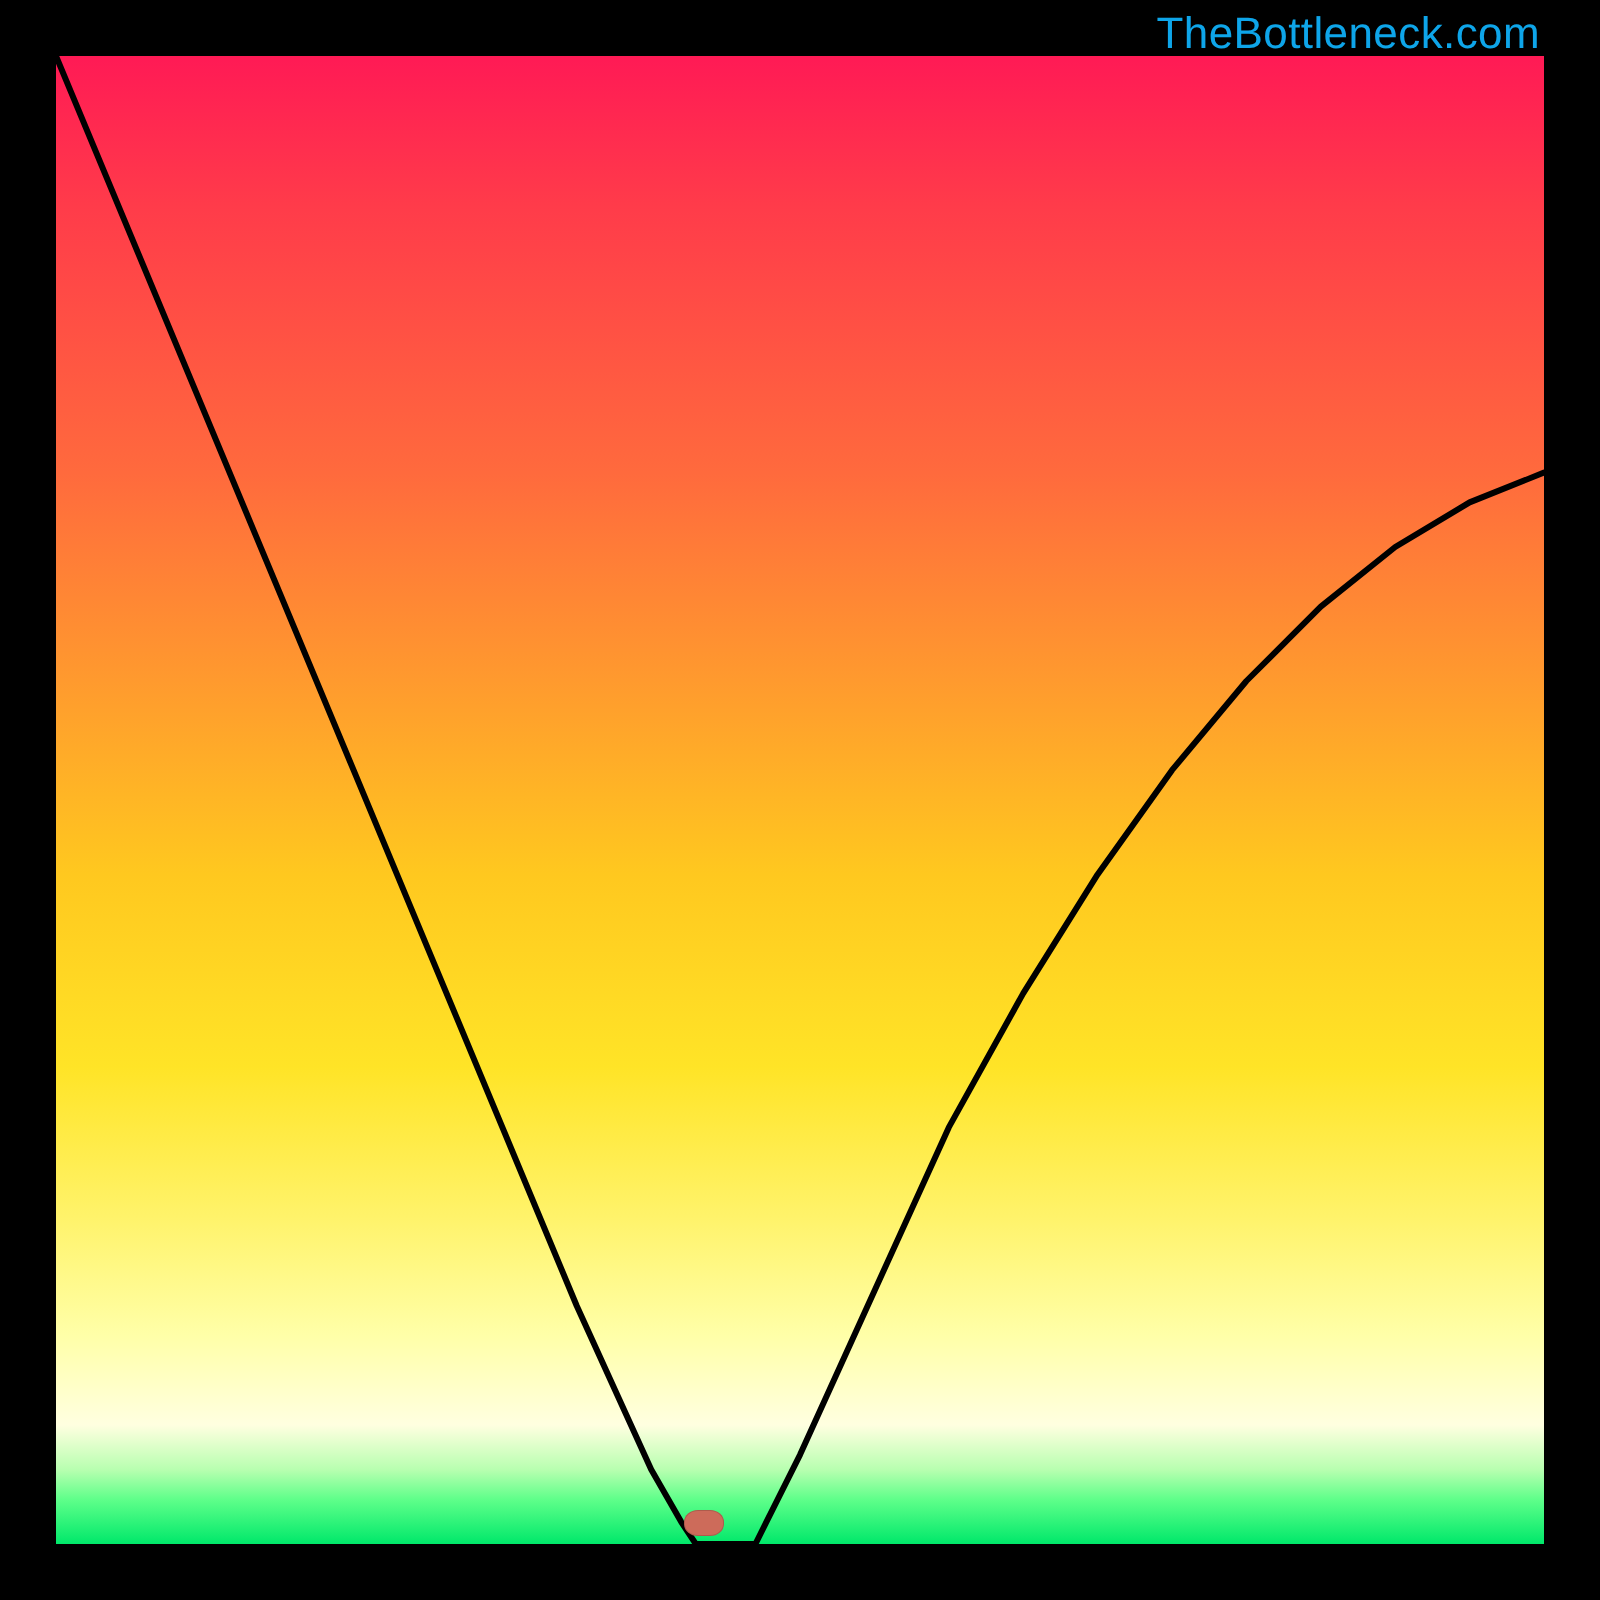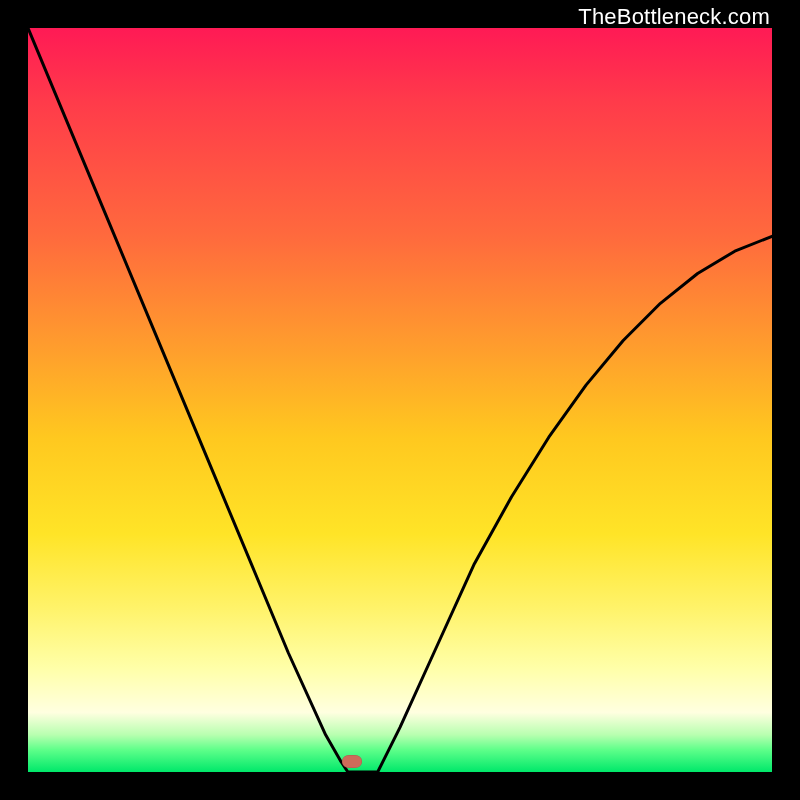--- a/index.html
+++ b/index.html
@@ -39,21 +39,21 @@
       #ffffe0 92%,
       #b8ffb0 95%,
       #5fff8a 97%,
       #00e86a 100%
     );
   }
   .watermark {
     position: absolute;
     top: 4px;
     right: 30px;
-    color: #ffffff;
+    color: #0ea5e9;
     font-size: 22px;
     font-weight: 400;
     letter-spacing: 0.2px;
     user-select: none;
   }
   svg.curve {
     position: absolute;
     top: 0;
     left: 0;
     width: 744px;

